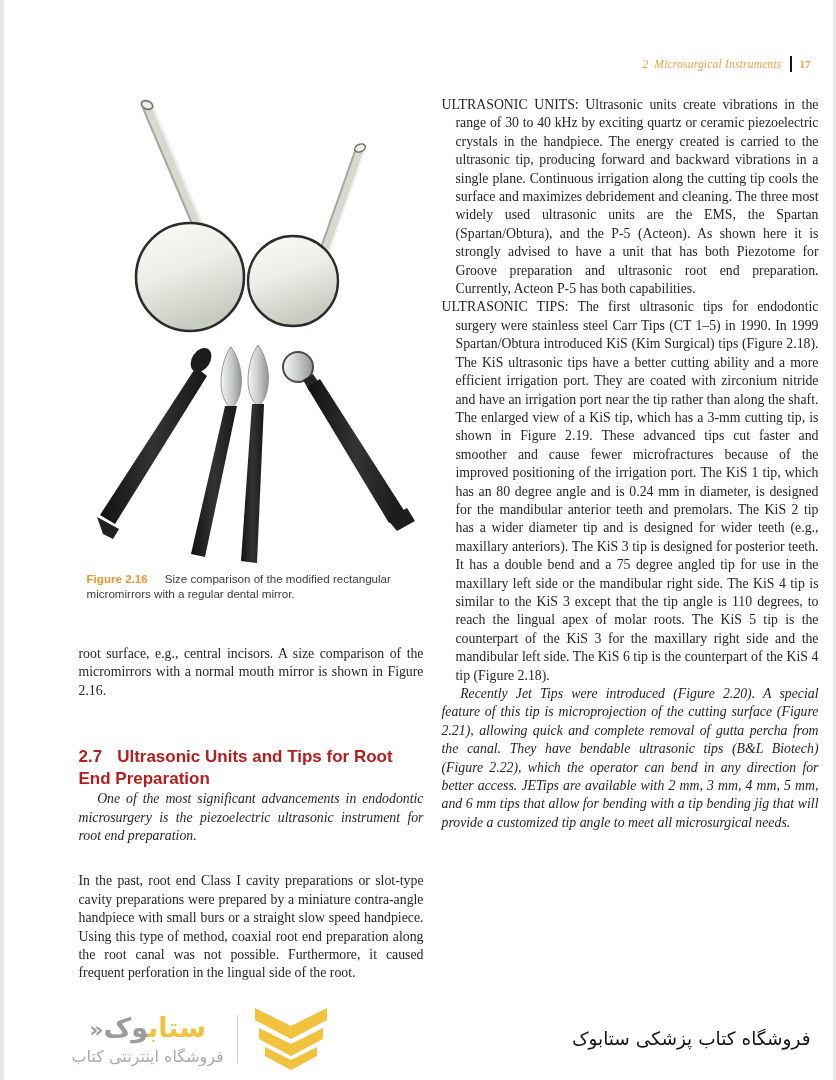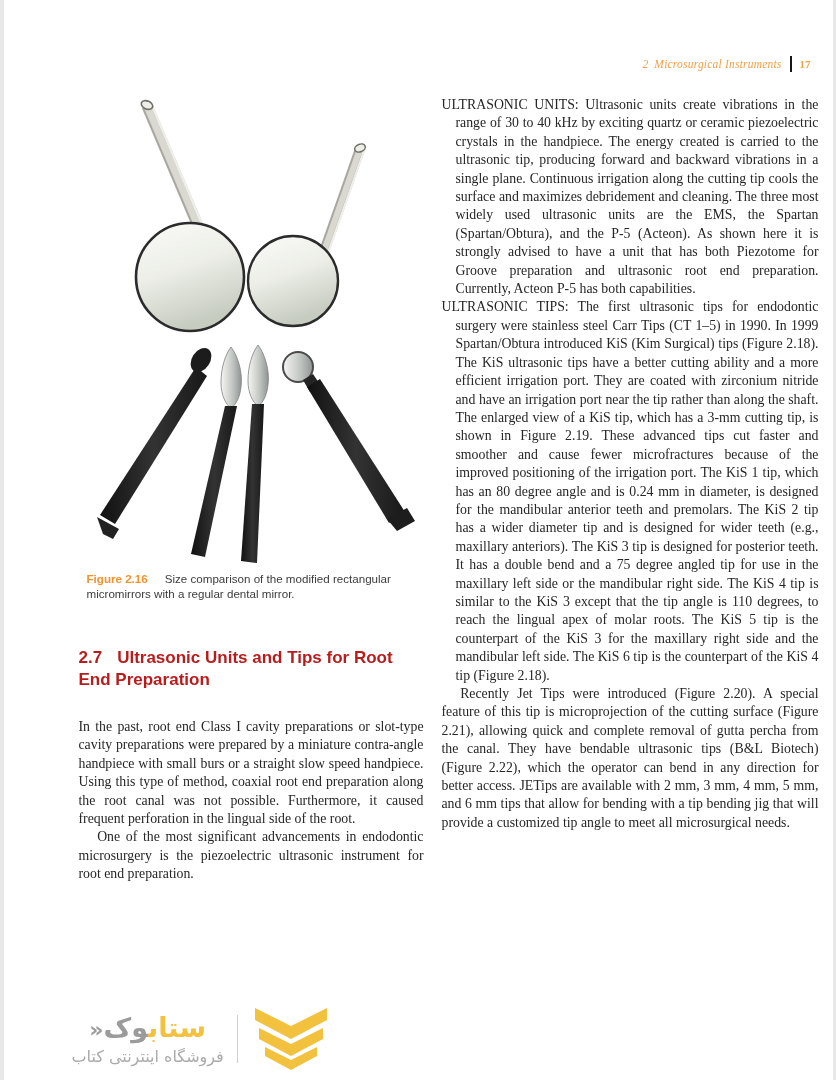--- a/index.html
+++ b/index.html
@@ -14,21 +14,21 @@
   .rh-page{color:#EFA049;font-size:11px;font-weight:bold;}
 
   
   .content{position:absolute;top:78px;left:75px;width:740px;display:flex;gap:18px;}
   .col-left{width:345px;flex:0 0 345px;}
   .col-right{flex:1;padding-top:18px;}
 
   .body{font-size:13.8px;line-height:18.4px;text-align:justify;margin:0;}
   .entry{text-indent:-14px;padding-left:14px;}
   .entry .lead{}
-  .indent{text-indent:1.35em;}
+  .indent{text-indent:1.35em;font-style:italic;}
 
   .fig-img{display:block;}
   .caption{margin:8px 0 0 8px;width:322px;font-family:"Liberation Sans", sans-serif;
            font-size:11.6px;line-height:15px;color:#3c3c3c;text-align:left;}
   .caption .cap-label{color:#F5922D;font-weight:bold;margin-right:17px;}
 
   .para-intro{margin-top:44px;}
   .section-heading{margin:46px 0 0 0;width:340px;font-family:"Liberation Sans", sans-serif;
                    font-size:17px;line-height:22px;font-weight:bold;color:#b91c1c;}
   .sec-gap{display:inline-block;width:15px;}
@@ -116,25 +116,26 @@
         <polygon points="173,59 185,59 178,218 162,216" fill="url(#gDark)"></polygon>
 
         <circle cx="219" cy="22" r="15" fill="url(#gSteel)" stroke="#4a4a4a" stroke-width="2"></circle>
         <polygon points="224,35 234,29 242,41 231,47" fill="#242424"></polygon>
         <polygon points="228,42 241,34 326,167 310,178" fill="url(#gDark)"></polygon>
         <polygon points="308,174 328,163 336,176 318,186" fill="#1d1d1d"></polygon>
       </svg>
 
       <p class="caption"><span class="cap-label">Figure 2.16</span><span>Size comparison of the modified rectangular micromirrors with a regular dental mirror.</span></p>
 
+      <p class="body para-intro">root surface, e.g., central incisors. A size comparison of the micromirrors with a normal mouth mirror is shown in Figure 2.16.</p>
 
       <h2 class="section-heading"><span>2.7</span><span class="sec-gap"></span><span>Ultrasonic Units and Tips for Root End Preparation</span></h2>
 
+      <p class="body indent">One of the most significant advancements in endodontic microsurgery is the piezoelectric ultrasonic instrument for root end preparation.</p>
       <p class="body para-1">In the past, root end Class I cavity preparations or slot-type cavity preparations were prepared by a miniature contra-angle handpiece with small burs or a straight slow speed handpiece. Using this type of method, coaxial root end preparation along the root canal was not possible. Furthermore, it caused frequent perforation in the lingual side of the root.</p>
-      <p class="body indent">One of the most significant advancements in endodontic microsurgery is the piezoelectric ultrasonic instrument for root end preparation.</p>
     </div>
 
     <div class="col-right">
       <p class="body entry"><span class="lead">ULTRASONIC UNITS:</span><span> Ultrasonic units create vibrations in the range of 30 to 40 kHz by exciting quartz or ceramic piezoelectric crystals in the handpiece. The energy created is carried to the ultrasonic tip, producing forward and backward vibrations in a single plane. Continuous irrigation along the cutting tip cools the surface and maximizes debridement and cleaning. The three most widely used ultrasonic units are the EMS, the Spartan (Spartan/Obtura), and the P-5 (Acteon). As shown here it is strongly advised to have a unit that has both Piezotome for Groove preparation and ultrasonic root end preparation. Currently, Acteon P-5 has both capabilities.</span></p>
       <p class="body entry"><span class="lead">ULTRASONIC TIPS:</span><span> The first ultrasonic tips for endodontic surgery were stainless steel Carr Tips (CT 1–5) in 1990. In 1999 Spartan/Obtura introduced KiS (Kim Surgical) tips (Figure 2.18). The KiS ultrasonic tips have a better cutting ability and a more efficient irrigation port. They are coated with zirconium nitride and have an irrigation port near the tip rather than along the shaft. The enlarged view of a KiS tip, which has a 3-mm cutting tip, is shown in Figure 2.19. These advanced tips cut faster and smoother and cause fewer microfractures because of the improved positioning of the irrigation port. The KiS 1 tip, which has an 80 degree angle and is 0.24 mm in diameter, is designed for the mandibular anterior teeth and premolars. The KiS 2 tip has a wider diameter tip and is designed for wider teeth (e.g., maxillary anteriors). The KiS 3 tip is designed for posterior teeth. It has a double bend and a 75 degree angled tip for use in the maxillary left side or the mandibular right side. The KiS 4 tip is similar to the KiS 3 except that the tip angle is 110 degrees, to reach the lingual apex of molar roots. The KiS 5 tip is the counterpart of the KiS 3 for the maxillary right side and the mandibular left side. The KiS 6 tip is the counterpart of the KiS 4 tip (Figure 2.18).</span></p>
       <p class="body indent">Recently Jet Tips were introduced (Figure 2.20). A special feature of this tip is microprojection of the cutting surface (Figure 2.21), allowing quick and complete removal of gutta percha from the canal. They have bendable ultrasonic tips (B&amp;L Biotech) (Figure 2.22), which the operator can bend in any direction for better access. JETips are available with 2 mm, 3 mm, 4 mm, 5 mm, and 6 mm tips that allow for bending with a tip bending jig that will provide a customized tip angle to meet all microsurgical needs.</p>
     </div>
   </main>
 
   <footer class="footer">
@@ -144,16 +145,17 @@
         <div class="tagline">فروشگاه اینترنتی کتاب</div>
       </div>
       <div class="logo-divider"></div>
       <svg class="emblem" width="80" height="64" viewBox="0 0 80 64">
         <path d="M4,1 L40,19 L76,1 L76,13 L40,32 L4,13 Z" fill="#F2C13E"></path>
         <path d="M8,21 L40,37 L72,21 L72,32 L40,49 L8,32 Z" fill="#F2C13E"></path>
         <path d="M14,40 L40,53 L66,40 L66,49 L40,63 L14,49 Z" fill="#F2C13E"></path>
       </svg>
     </div>
     <div class="footer-right">
+      <div class="store-title">فروشگاه کتاب پزشکی ستابوک</div>
     </div>
   </footer>
 
 </div>
 
 </body></html>

